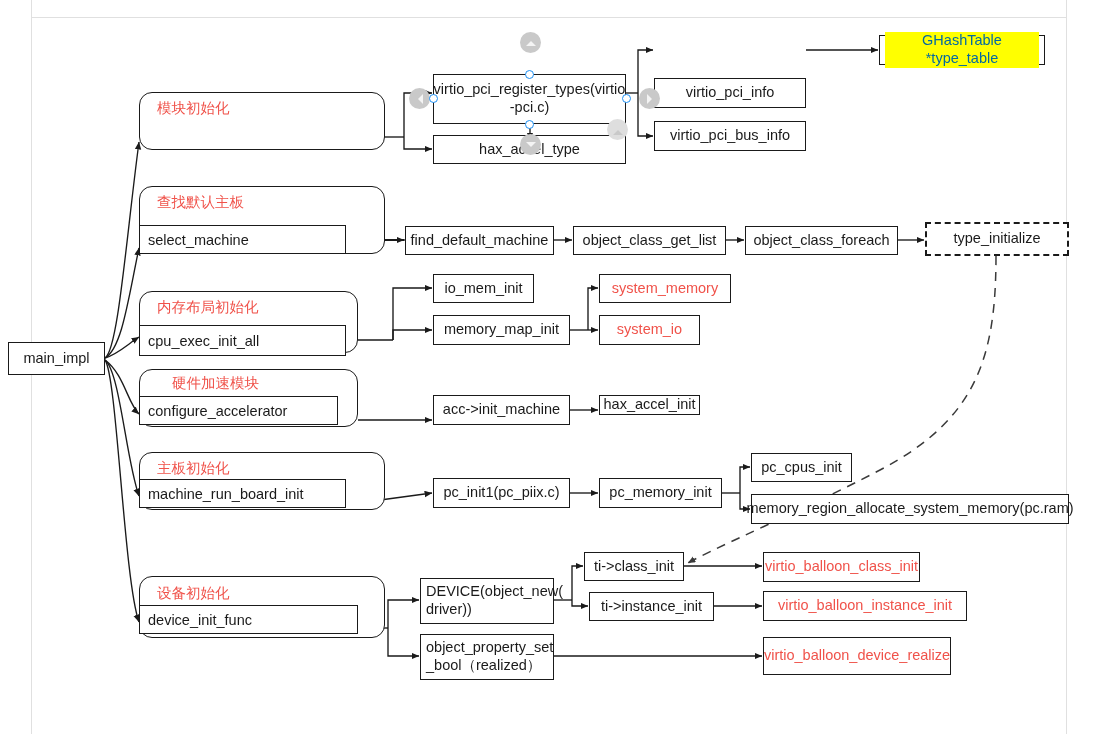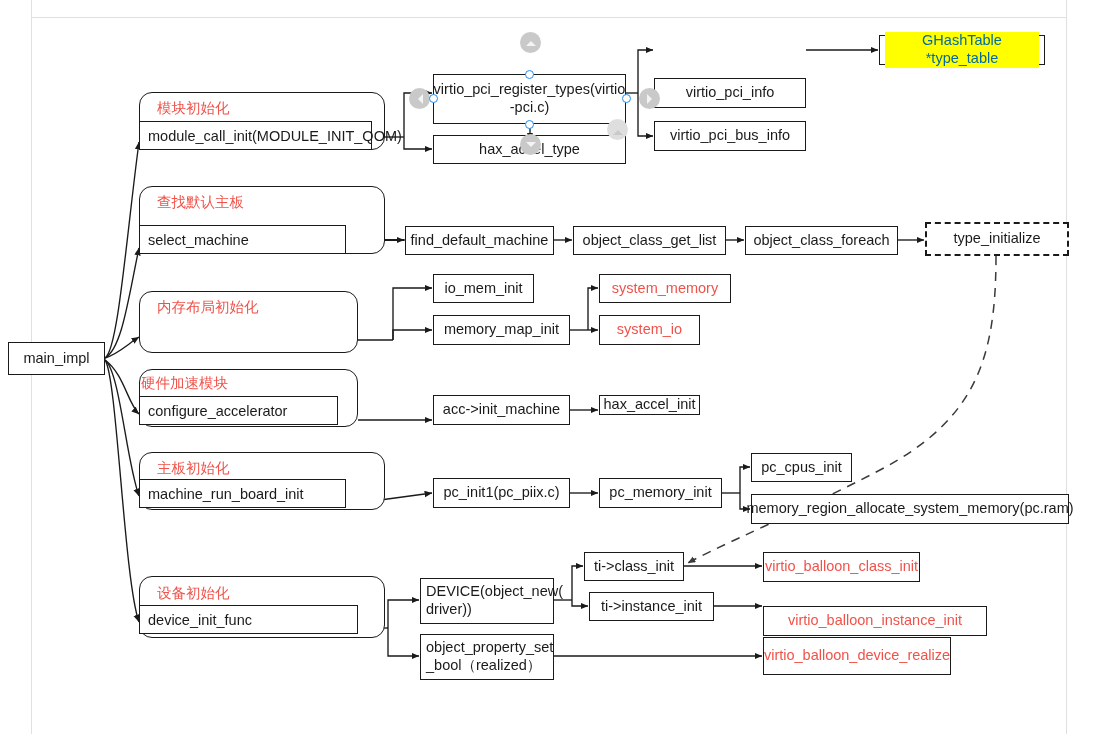--- a/index.html
+++ b/index.html
@@ -226,35 +226,35 @@
       <path d="M996,256 C996,360 975,420 880,470 C800,512 720,545 688,563" marker-end="url(#ahd)"></path>
     </g>
   </svg>
 
   <div class="node" style="left:8px;top:342px;width:97px;height:33px;">
     <span>main_impl</span>
   </div>
 
   <div class="group" style="left:139px;top:92px;width:246px;height:58px;"></div>
   <div class="group-title" style="left:157px;top:99px;">模块初始化</div>
-  <div class="group-row" style="left:139px;top:121px;width:233px;height:29px;">
-    <span>module_call_init(MODULE_INIT_QOM)</span>
-  </div>
 
   <div class="group" style="left:139px;top:186px;width:246px;height:68px;"></div>
   <div class="group-title" style="left:157px;top:193px;">查找默认主板</div>
   <div class="group-row" style="left:139px;top:225px;width:207px;height:29px;">
     <span>select_machine</span>
   </div>
 
   <div class="group" style="left:139px;top:291px;width:219px;height:62px;"></div>
   <div class="group-title" style="left:157px;top:298px;">内存布局初始化</div>
+  <div class="group-row" style="left:139px;top:325px;width:207px;height:31px;">
+    <span>cpu_exec_init_all</span>
+  </div>
 
   <div class="group" style="left:139px;top:369px;width:219px;height:58px;"></div>
-  <div class="group-title" style="left:141px;top:374px;">硬件加速模块</div>
+  <div class="group-title" style="left:172px;top:374px;">硬件加速模块</div>
   <div class="group-row" style="left:139px;top:396px;width:199px;height:29px;">
     <span>configure_accelerator</span>
   </div>
 
   <div class="group" style="left:139px;top:452px;width:246px;height:58px;"></div>
   <div class="group-title" style="left:157px;top:459px;">主板初始化</div>
   <div class="group-row" style="left:139px;top:479px;width:207px;height:29px;">
     <span>machine_run_board_init</span>
   </div>
 
@@ -337,21 +337,21 @@
   </div>
   <div class="node" style="left:584px;top:552px;width:100px;height:29px;">
     <span>ti-&gt;class_init</span>
   </div>
   <div class="node" style="left:589px;top:592px;width:125px;height:29px;">
     <span>ti-&gt;instance_init</span>
   </div>
   <div class="node red" style="left:763px;top:552px;width:157px;height:30px;">
     <span>virtio_balloon_class_init</span>
   </div>
-  <div class="node red" style="left:763px;top:591px;width:224px;height:30px;margin-top:15px;">
+  <div class="node red" style="left:763px;top:591px;width:204px;height:30px;">
     <span>virtio_balloon_instance_init</span>
   </div>
   <div class="node red" style="left:763px;top:637px;width:188px;height:38px;">
     <span>virtio_balloon_device_realize</span>
   </div>
 
   <div class="arrowbtn up" style="left:520px;top:32px;">
       <i></i>
     </div>
   <div class="arrowbtn left" style="left:409px;top:88px;">

